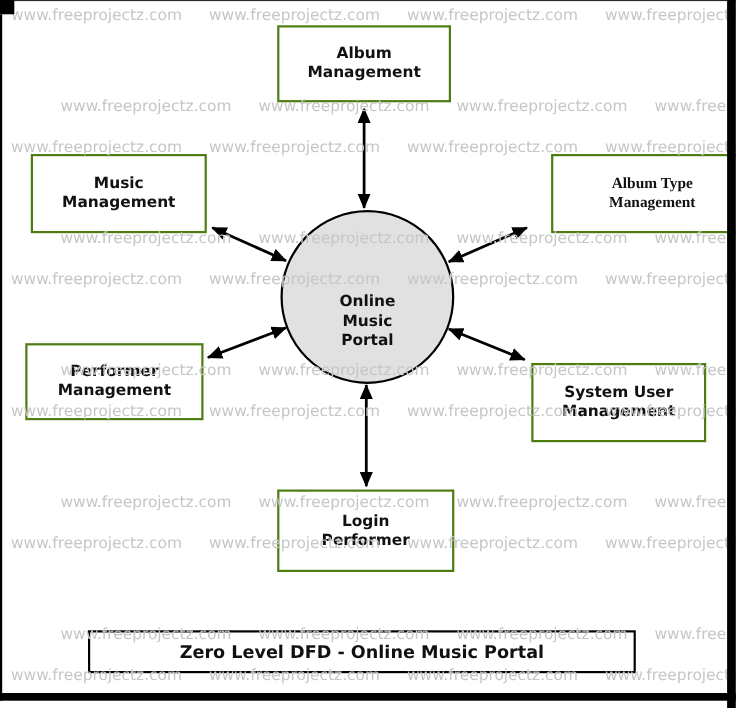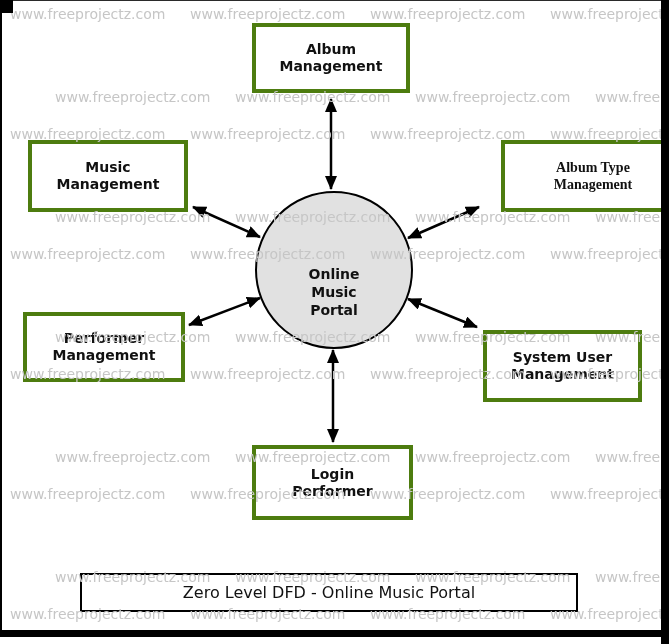--- a/index.html
+++ b/index.html
@@ -1,40 +1,40 @@
 <!DOCTYPE html>
 <html><head>
 <meta charset="utf-8">
 <style>
   html,body{margin:0;padding:0;}
   body{width:669px;height:644px;overflow:hidden;background:#fff;}
   .stage{position:relative;width:669px;height:644px;background:#fff;
          font-family:"DejaVu Sans","Liberation Sans",sans-serif;overflow:hidden;}
 
   
-  .entity{position:absolute;box-sizing:border-box;background:#fff;border:4px solid #4d7c0f;
+  .entity{position:absolute;box-sizing:border-box;background:#fff;border:2px solid #4d7c0f;
           display:flex;align-items:center;justify-content:center;text-align:center;
           font-weight:bold;font-size:14px;line-height:17px;color:#111;z-index:1;}
   .entity .lbl{white-space:pre-line;}
   #box-album{left:252px;top:23px;width:158px;height:70px;}
   #box-music{left:28px;top:140px;width:160px;height:72px;}
   #box-album-type{left:501px;top:140px;width:184px;height:72px;font-family:Liberation Serif, serif;}
   #box-performer{left:23px;top:312px;width:162px;height:70px;}
   #box-system-user{left:483px;top:330px;width:159px;height:72px;}
   #box-login{left:252px;top:445px;width:161px;height:75px;}
 
   #process-circle{position:absolute;box-sizing:border-box;left:255px;top:191px;width:158px;height:158px;
           border-radius:50%;background:#e1e1e1;border:2px solid #000;
           display:flex;align-items:center;justify-content:center;text-align:center;
           font-weight:bold;font-size:14px;line-height:18px;color:#111;z-index:1;}
   #process-circle .lbl{white-space:pre-line;margin-top:44px;}
 
   #caption-box{position:absolute;box-sizing:border-box;left:80px;top:573px;width:498px;height:39px;
           background:#fff;border:2px solid #000;display:flex;align-items:center;justify-content:center;
-          font-weight:normal;font-size:16px;color:#111;z-index:1;}
+          font-weight:bold;font-size:16px;color:#111;z-index:1;}
 
   
   #arrows{position:absolute;left:0;top:0;z-index:2;}
 
   
   #watermark-layer{position:absolute;left:0;top:0;width:575px;height:644px;z-index:3;pointer-events:none;}
   .wm{position:absolute;font-size:14px;line-height:20px;white-space:nowrap;
       font-family:"DejaVu Sans","Liberation Sans",sans-serif;}
 
   

